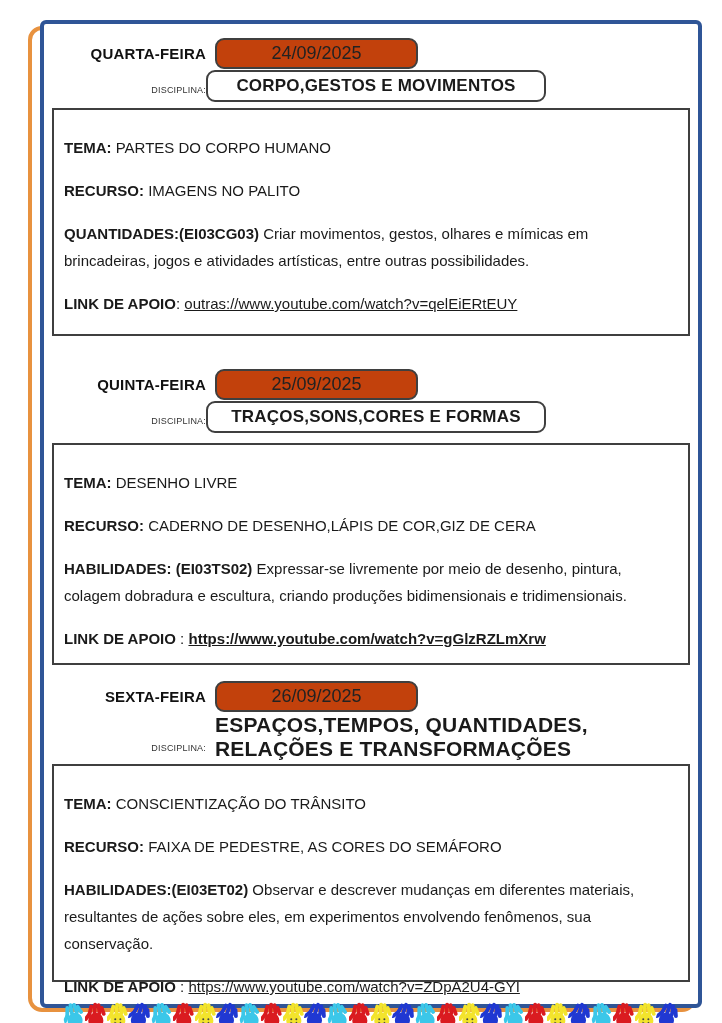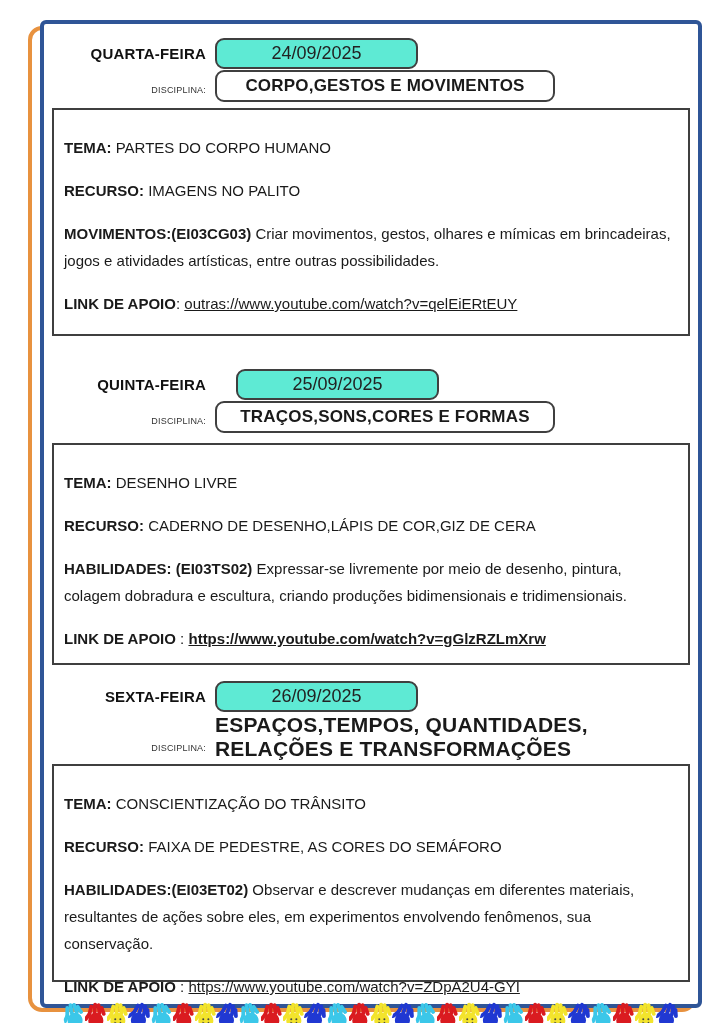--- a/index.html
+++ b/index.html
@@ -12,38 +12,38 @@
   .orange-frame {
     position:absolute; left:28px; top:26px; width:668px; height:986px;
     border:4px solid var(--outer); border-radius:14px;
   }
   .blue-frame {
     position:absolute; left:40px; top:20px; width:662px; height:988px;
     border:4px solid var(--inner); border-radius:6px; background:#fff;
     padding-top:14px;
   }
   .day-row { display:flex; align-items:center; }
-  .day-row.sec2 { margin-top:33px;gap:21px; }
+  .day-row.sec2 { margin-top:33px; }
   .day-row.sec3 { margin-top:8px; }
   .day-cell {
     width:162px; text-align:right; font-weight:bold; font-size:15px;
     letter-spacing:.2px; color:#111;
   }
   .date-box {
     margin-left:9px; width:203px; height:31px; border:2px solid #3f3f3f;
     border-radius:9px; display:flex; align-items:center; justify-content:center;
-    font-size:18px; color:#222; background:#5eead4;
+    font-size:18px; color:#222; background:#c2410c;
   }
   .disc-row { display:flex; align-items:flex-end; margin-top:1px; }
   .disc-cell {
     width:162px; text-align:right; font-size:9px; color:#333;
     padding-bottom:7px; letter-spacing:.2px;
   }
   .disc-box {
-    margin-left:9px; width:340px; min-height:32px; border:2px solid #3f3f3f;
+    width:340px; min-height:32px; border:2px solid #3f3f3f;
     border-radius:9px; display:flex; align-items:center; justify-content:center;
     font-weight:bold; font-size:17px; background:#fff; padding:1px 6px;
     letter-spacing:.2px;
   }
   .disc-plain {
     margin-left:9px; width:478px; font-weight:bold; font-size:21px;
     line-height:1.12; letter-spacing:.2px;
   }
   .content-box {
     margin:6px 8px 16px 8px; border:2px solid #3f3f3f; background:#fff;
@@ -74,21 +74,21 @@
         <span class="day-cell">QUARTA-FEIRA</span>
         <span class="date-box">24/09/2025</span>
       </div>
       <div class="disc-row">
         <span class="disc-cell">DISCIPLINA:</span>
         <span class="disc-box">CORPO,GESTOS E MOVIMENTOS</span>
       </div>
       <div class="content-box sec1">
         <p><span class="lbl">TEMA:</span><span> PARTES DO CORPO HUMANO</span></p>
         <p><span class="lbl">RECURSO:</span><span> IMAGENS NO PALITO</span></p>
-        <p><span class="lbl">MOVIMENTOS:(EI03CG03)</span><span> Criar movimentos, gestos, olhares e mímicas em brincadeiras, jogos e atividades artísticas, entre outras possibilidades.</span></p>
+        <p><span class="lbl">QUANTIDADES:(EI03CG03)</span><span> Criar movimentos, gestos, olhares e mímicas em brincadeiras, jogos e atividades artísticas, entre outras possibilidades.</span></p>
         <p><span class="lbl">LINK DE APOIO</span><span>: </span><a class="url">outras://www.youtube.com/watch?v=qelEiERtEUY</a></p>
       </div>
     </section>
 
     <section>
       <div class="day-row sec2">
         <span class="day-cell">QUINTA-FEIRA</span>
         <span class="date-box">25/09/2025</span>
       </div>
       <div class="disc-row">

